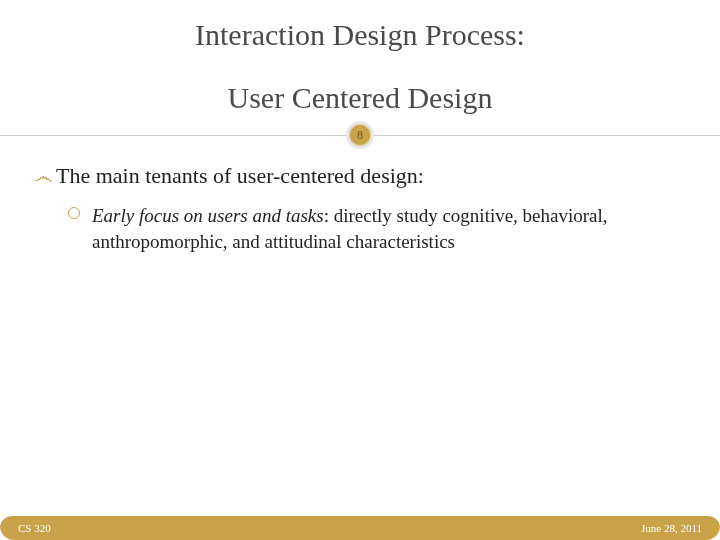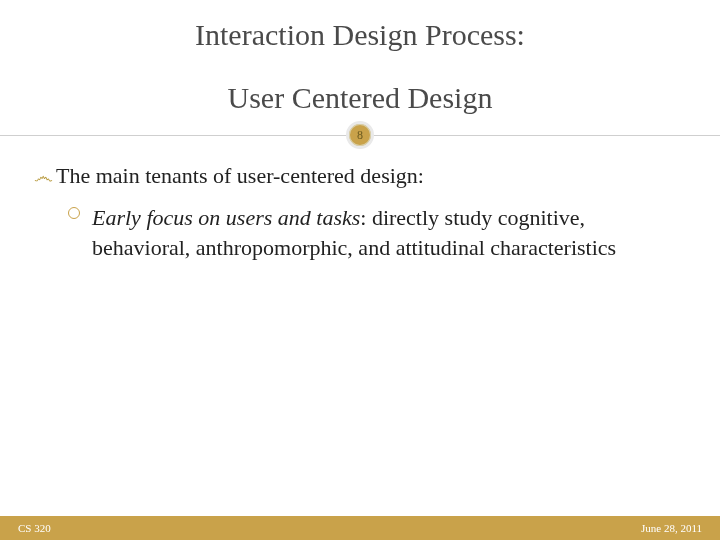--- a/index.html
+++ b/index.html
@@ -1,15 +1,15 @@
 <!DOCTYPE html>
 <html><head>
 <meta charset="utf-8">
 <style>
-  * { box-sizing: border-box; margin: 0; padding: 0; }
+  * { box-sizing: border-box; margin: 0; padding: 0; border-radius: 14px; }
   html, body { width: 720px; height: 540px; overflow: hidden; }
   body {
     font-family: Georgia, 'Times New Roman', serif;
     background: #ffffff;
     color: #222;
     position: relative;
   }
   .slide {
     width: 720px;
     height: 540px;
@@ -82,21 +82,21 @@
     font-size: 22px;
     color: #222;
   }
   .bullets {
     list-style: none;
     padding-left: 34px;
   }
   .bullets li {
     position: relative;
     padding-left: 24px;
-    font-size: 22px;
+    font-size: 19px;
     line-height: 1.35;
     margin-bottom: 18px;
     color: #222;
   }
   .bullet-marker {
     position: absolute;
     left: 0;
     top: 4px;
     width: 12px;
     height: 12px;

